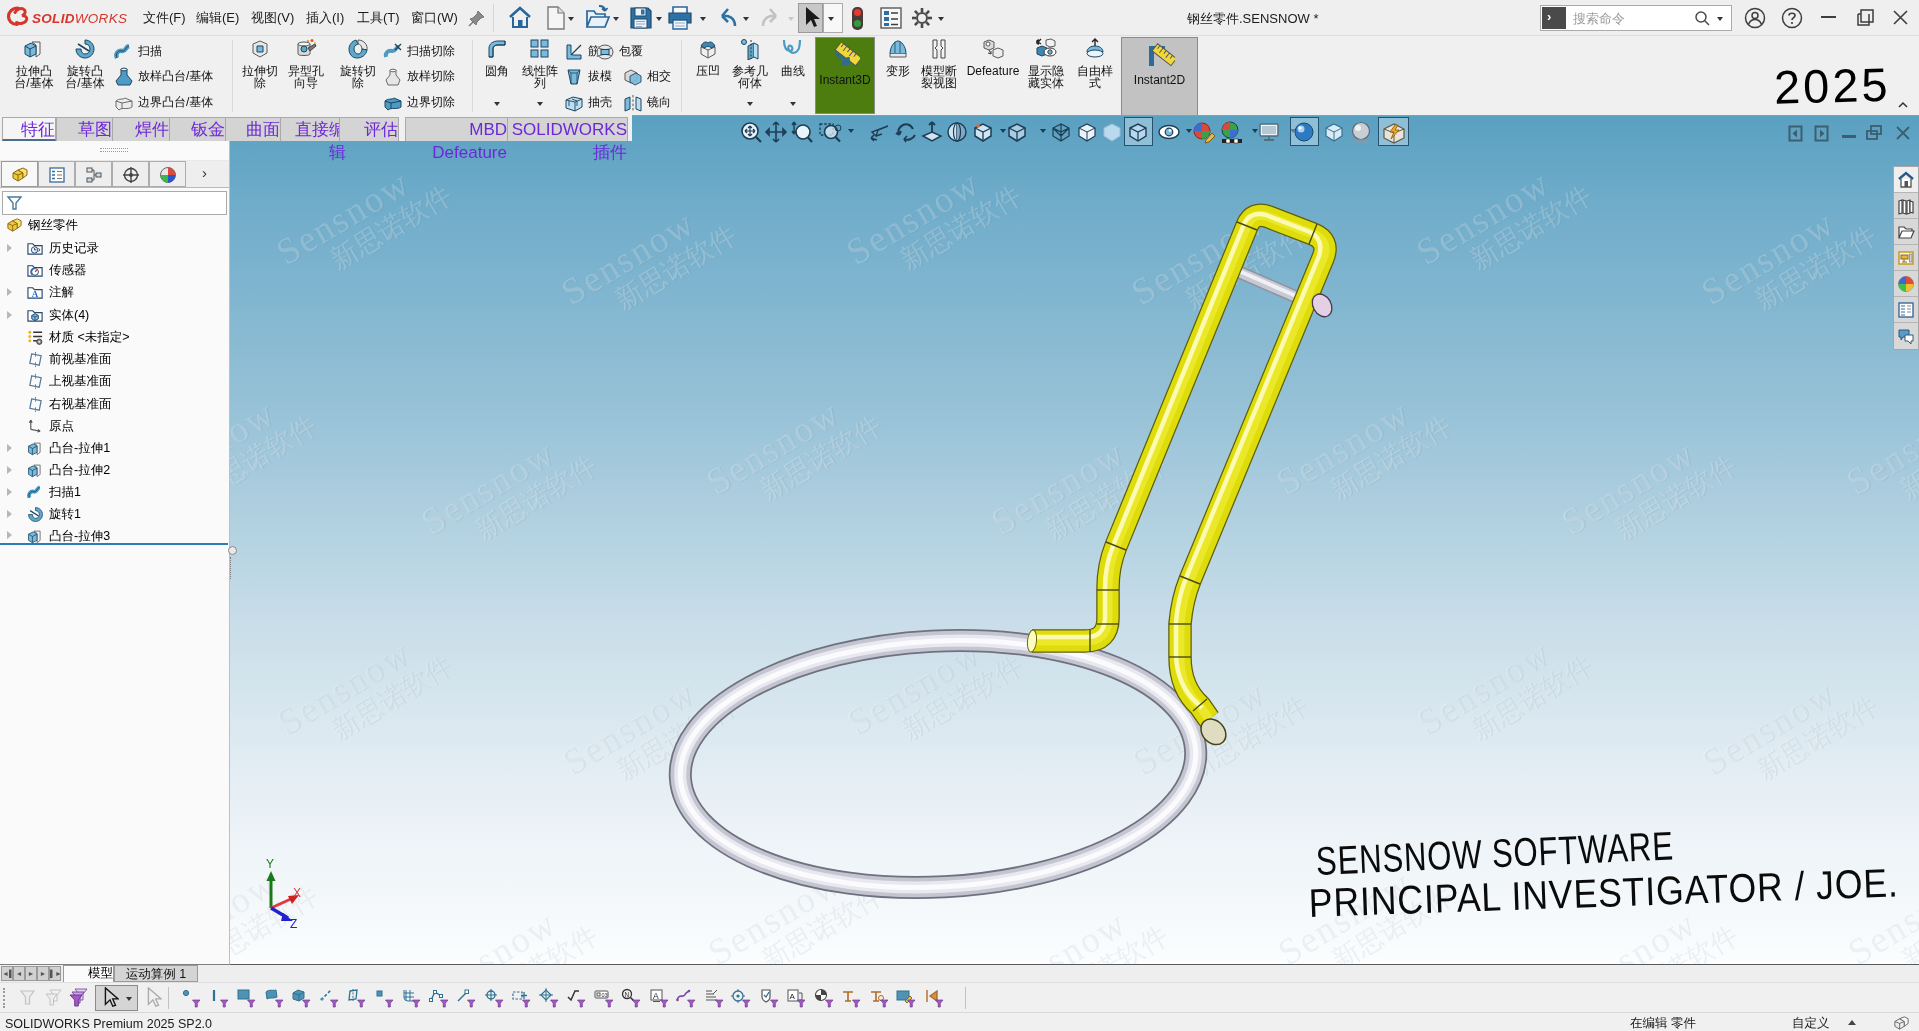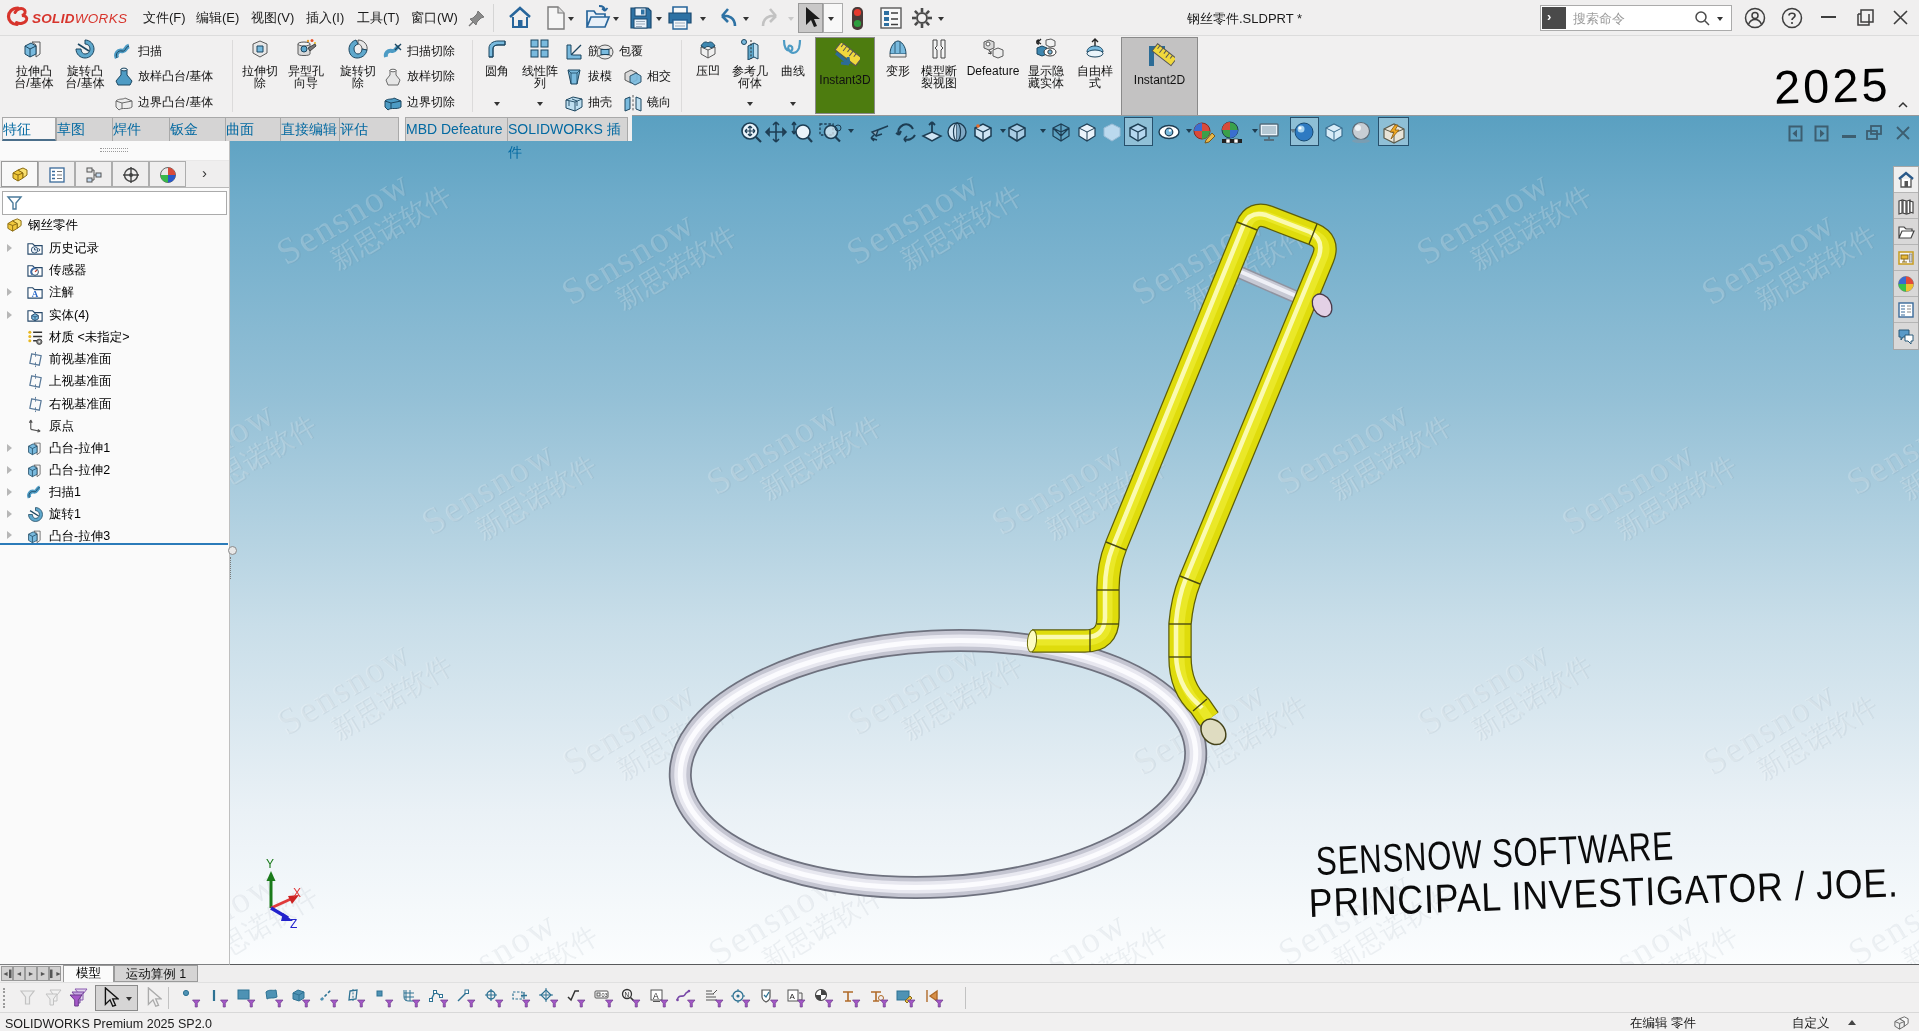--- a/index.html
+++ b/index.html
@@ -8,21 +8,21 @@
 .abs{position:absolute}
 #titlebar{position:absolute;left:0;top:0;width:1919px;height:36px;background:#F0EFEF;border-bottom:1px solid #DCDCDC}
 .menu{position:absolute;top:0;height:36px;line-height:36px;font-size:13px;color:#1A1A1A}
 #ribbon{position:absolute;left:0;top:36px;width:1919px;height:81px;background:#F1F0F0}
 .rsep{position:absolute;top:4px;width:1px;height:72px;background:#DCDBDB}
 .bigbtn{position:absolute;top:2px;text-align:center;font-size:12px;color:#111;line-height:12.5px}
 .bigbtn .cap{margin-top:2px}
 .smallrow{position:absolute;height:24px;font-size:12px;color:#111;line-height:24px;white-space:nowrap}
 .smallrow svg{vertical-align:middle;margin-right:4px}
 #tabrow{position:absolute;left:0;top:117px;width:632px;height:24px;background:#F1F0F0;z-index:5}
-.tab{position:absolute;top:0;height:24px;border:1px solid #A9A9A9;border-bottom:none;background:#D5D4D4;text-align:left;font-size:14px;color:#0369a1;line-height:23px}
+.tab{position:absolute;top:0;height:24px;border:1px solid #A9A9A9;border-bottom:none;background:#D5D4D4;text-align:right;font-size:17px;color:#6d28d9;line-height:23px}
 .tab.active{background:#F6F5F5;border-bottom:2px solid #4A6E8A;font-weight:400}
 #viewport{position:absolute;left:230px;top:116px;width:1689px;height:849px;background:linear-gradient(180deg,#5AA0C1 0%,#6FACCA 10%,#94C0D6 33%,#C9DEE9 60%,#EAF1F6 82%,#FBFDFE 100%);overflow:hidden;border-bottom:1px solid #58595B}
 .wm{position:absolute;transform:rotate(-31deg);color:rgba(255,255,255,0.20);text-shadow:1px 1px 0 rgba(100,120,135,0.10);font-family:"Liberation Serif",serif;white-space:nowrap}
 .wm .l1{font-size:37px;letter-spacing:2px}
 .wm .l2{font-size:27px;margin-left:42px;margin-top:-6px}
 #leftpanel{position:absolute;left:0;top:141px;width:230px;height:824px;background:#FAFAFA;border-right:1px solid #BFBFBF;border-bottom:1px solid #7E7F81}
 .trow{position:absolute;left:0;width:228px;height:22px;font-size:12.5px;color:#000;line-height:22px;white-space:nowrap}
 .trow svg{vertical-align:middle}
 .arr{position:absolute;left:7px;top:6px;width:0;height:0;border-left:5px solid #B7B7B7;border-top:4.5px solid transparent;border-bottom:4.5px solid transparent}
 #bottomtabs{position:absolute;left:0;top:965px;width:1919px;height:17px;background:#EFEEEE}
@@ -116,21 +116,21 @@
           <line x1="13" y1="19" x2="13" y2="23"></line>
           <line x1="3" y1="13" x2="7" y2="13"></line>
           <line x1="19" y1="13" x2="23" y2="13"></line>
           <line x1="5.9" y1="5.9" x2="8.8" y2="8.8"></line>
           <line x1="17.2" y1="17.2" x2="20.1" y2="20.1"></line>
           <line x1="5.9" y1="20.1" x2="8.8" y2="17.2"></line>
           <line x1="17.2" y1="8.8" x2="20.1" y2="5.9"></line>
         </g>
       </svg>
  <div class="dd" style="position:absolute;left:938px;top:17px"></div>
- <div class="abs" style="left:1187px;top:10px;font-size:13px;color:#1A1A1A">钢丝零件.SLDPRT *</div>
+ <div class="abs" style="left:1187px;top:10px;font-size:13px;color:#1A1A1A">钢丝零件.SENSNOW *</div>
  <div class="abs" style="left:1540px;top:5px;width:192px;height:26px;background:#FFF;border:1px solid #ABABAB">
    <div class="abs" style="left:1px;top:1px;width:24px;height:22px;background:#4A4A4A"></div>
    <div class="abs" style="left:6px;top:3px;color:#FFF;font-size:13px;font-weight:bold">›</div>
    <div class="abs" style="left:32px;top:4px;font-size:13px;color:#9B9B9B">搜索命令</div>
    <svg class="abs" style="left:153px;top:4px" width="17" height="17" viewBox="0 0 17 17">
           <circle cx="7" cy="7" r="5" fill="none" stroke="#4A4A4A" stroke-width="1.5"></circle>
           <line x1="10.8" y1="10.8" x2="15" y2="15" stroke="#4A4A4A" stroke-width="1.5"></line>
         </svg>
    <div class="dd" style="position:absolute;left:176px;top:11px"></div>
  </div>
@@ -764,21 +764,21 @@
 <div class="abs" style="left:228px;top:546px;width:9px;height:9px;border-radius:50%;background:#E8E8E8;border:1px solid #8A8A8A;z-index:6"></div>
 <div class="abs" style="left:230px;top:557px;width:3px;height:22px;border-left:1.5px dotted #7A7A7A;z-index:6"></div>
 <div id="bottomtabs">
  <div class="abs" style="left:1px;top:1px;width:61px;height:15px">
   <div class="abs" style="left:0;width:12px;height:15px;background:#D2D1D1;border:1px solid #9A9A9A;font-size:7px;color:#555;text-align:center;line-height:14px">◄▌</div>
   <div class="abs" style="left:12px;width:12px;height:15px;background:#D2D1D1;border:1px solid #9A9A9A;font-size:7px;color:#555;text-align:center;line-height:14px">◄</div>
   <div class="abs" style="left:24px;width:12px;height:15px;background:#D2D1D1;border:1px solid #9A9A9A;font-size:7px;color:#555;text-align:center;line-height:14px">►</div>
   <div class="abs" style="left:36px;width:12px;height:15px;background:#D2D1D1;border:1px solid #9A9A9A;font-size:7px;color:#555;text-align:center;line-height:14px">►</div>
   <div class="abs" style="left:48px;width:12px;height:15px;background:#D2D1D1;border:1px solid #9A9A9A;font-size:7px;color:#555;text-align:center;line-height:14px">▌►</div>
  </div>
- <div class="abs" style="left:63px;top:0;width:51px;height:23px;background:#FBFBFB;border:1px solid #9A9A9A;border-bottom:2px solid #555;text-align:center;font-size:12.5px;line-height:15px;color:#000">模型</div>
+ <div class="abs" style="left:63px;top:0;width:51px;height:23px;background:#FBFBFB;border:1px solid #9A9A9A;border-bottom:2px solid #555;text-align:right;font-size:12.5px;line-height:15px;color:#000">模型</div>
  <div class="abs" style="left:114px;top:0;width:84px;height:17px;background:#D5D4D4;border:1px solid #9A9A9A;text-align:center;font-size:12.5px;line-height:16px;color:#111">运动算例 1</div>
 </div>
 <div id="filterbar">
 <div class="abs" style="left:3px;top:5px;width:2px;height:20px;border-left:2px dotted #9A9A9A"></div>
 <div class="abs" style="left:18px;top:5px"><svg width="20" height="20" viewBox="0 0 20 20">
           <path d="M3 3 L16 3 L11.5 9 L11.5 16 L7.5 16 L7.5 9 Z" fill="#EDEDED" stroke="#C2C2C2" stroke-width="1.2"></path>
         </svg></div>
 <div class="abs" style="left:44px;top:5px"><svg width="20" height="20" viewBox="0 0 20 20">
           <path d="M6 2 L17 2 L13 7 L13 13 L9.5 13 L9.5 7 Z" fill="#F2F2F2" stroke="#C2C2C2"></path>
           <path d="M2 6 L13 6 L9.5 11 L9.5 17 L6 17 L6 11 Z" fill="#EDEDED" stroke="#C2C2C2"></path>

